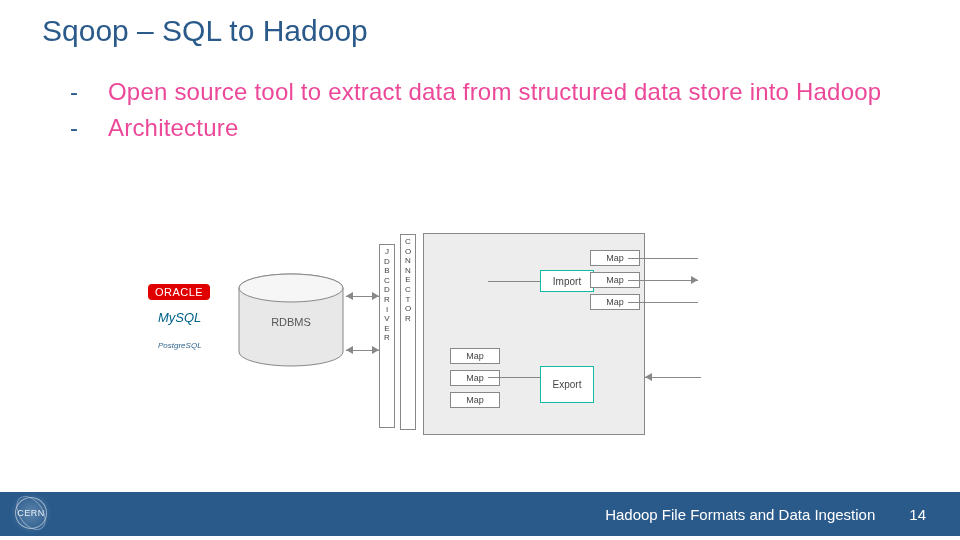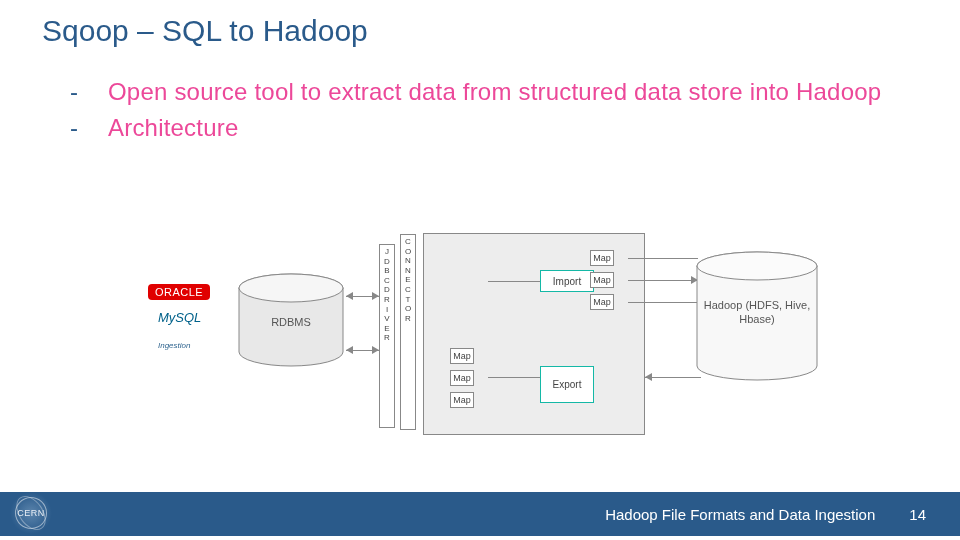--- a/index.html
+++ b/index.html
@@ -140,21 +140,21 @@
   }
   .import-label { left: 392px; top: 48px; width: 54px; height: 22px; }
   .export-label { left: 392px; top: 144px; width: 54px; height: 37px; }
 
   .map-box {
     position: absolute;
     border: 1px solid #888;
     background: #fff;
     font-size: 9px;
     color: #444;
-    width: 24px;
+    width: 50px;
     height: 16px;
     display: flex;
     align-items: center;
     justify-content: center;
   }
   .map-i1 { left: 442px; top: 28px; }
   .map-i2 { left: 442px; top: 50px; }
   .map-i3 { left: 442px; top: 72px; }
   .map-e1 { left: 302px; top: 126px; }
   .map-e2 { left: 302px; top: 148px; }
@@ -237,21 +237,21 @@
       <div class="bullet-dash">-</div>
       <div class="bullet-text">Architecture</div>
     </div>
   </div>
 
   <div class="diagram-area">
 
     <div class="logos">
       <div class="logo oracle-logo">ORACLE</div>
       <div class="logo mysql-logo">MySQL</div>
-      <div class="logo postgres-logo">Ingestion</div>
+      <div class="logo postgres-logo">PostgreSQL</div>
     </div>
 
     <div class="cylinder rdbms-cyl">
       <svg width="110" height="100" viewBox="0 0 110 100">
         <ellipse cx="55" cy="16" rx="52" ry="14" fill="#f2f2f2" stroke="#888"></ellipse>
         <path d="M3 16 L3 80 A52 14 0 0 0 107 80 L107 16" fill="#e8e8e8" stroke="#888"></path>
         <ellipse cx="55" cy="16" rx="52" ry="14" fill="#f6f6f6" stroke="#888"></ellipse>
       </svg>
       <div class="cyl-label">RDBMS</div>
     </div>
@@ -303,28 +303,20 @@
     <div class="connector-line" style="left:480px; top:58px; width:70px;"></div>
     <div class="connector-line" style="left:480px; top:80px; width:70px;"></div>
     <div class="arrow-tip-right" style="left:543px; top:54px;"></div>
 
     <div class="connector-line" style="left:497px; top:155px; width:56px;"></div>
     <div class="arrow-tip-left" style="left:497px; top:151px;"></div>
 
     <div class="connector-line" style="left:340px; top:59px; width:52px;"></div>
     <div class="connector-line" style="left:340px; top:155px; width:52px;"></div>
 
-    <div class="cylinder hadoop-cyl">
-      <svg width="128" height="134" viewBox="0 0 128 134">
-        <ellipse cx="64" cy="16" rx="60" ry="14" fill="#f2f2f2" stroke="#888"></ellipse>
-        <path d="M4 16 L4 116 A60 14 0 0 0 124 116 L124 16" fill="#f8f8f8" stroke="#888"></path>
-        <ellipse cx="64" cy="16" rx="60" ry="14" fill="#fbfbfb" stroke="#888"></ellipse>
-      </svg>
-      <div class="cyl-label">Hadoop (HDFS, Hive, Hbase)</div>
-    </div>
 
   </div>
 
   <div class="footer-bar">
     <span>Hadoop File Formats and Data Ingestion</span>
     <span>14</span>
   </div>
   <div class="cern-badge">
     <span style="position:relative;z-index:2;">CERN</span>
   </div>

